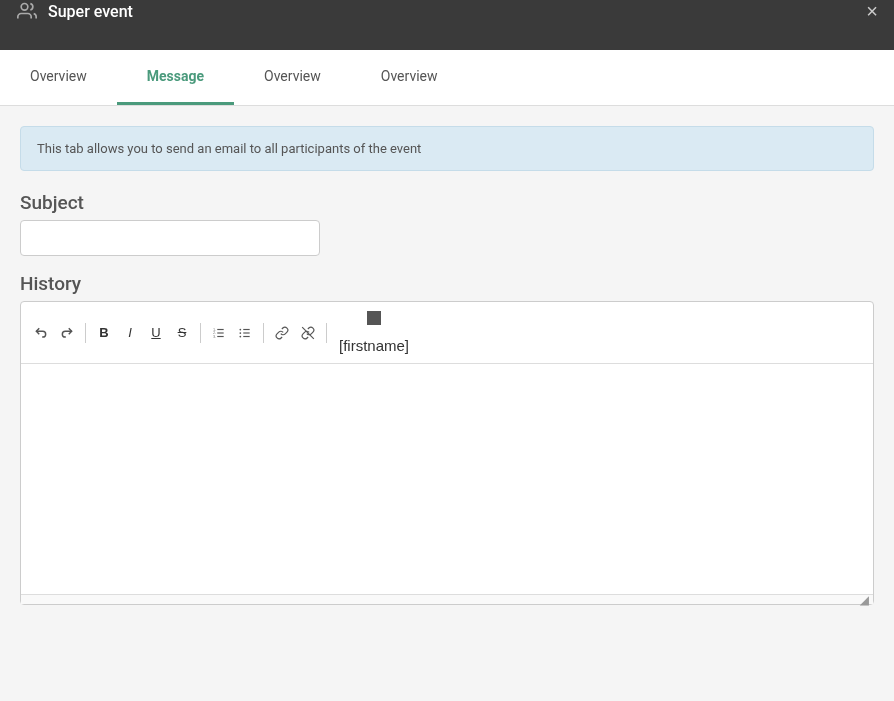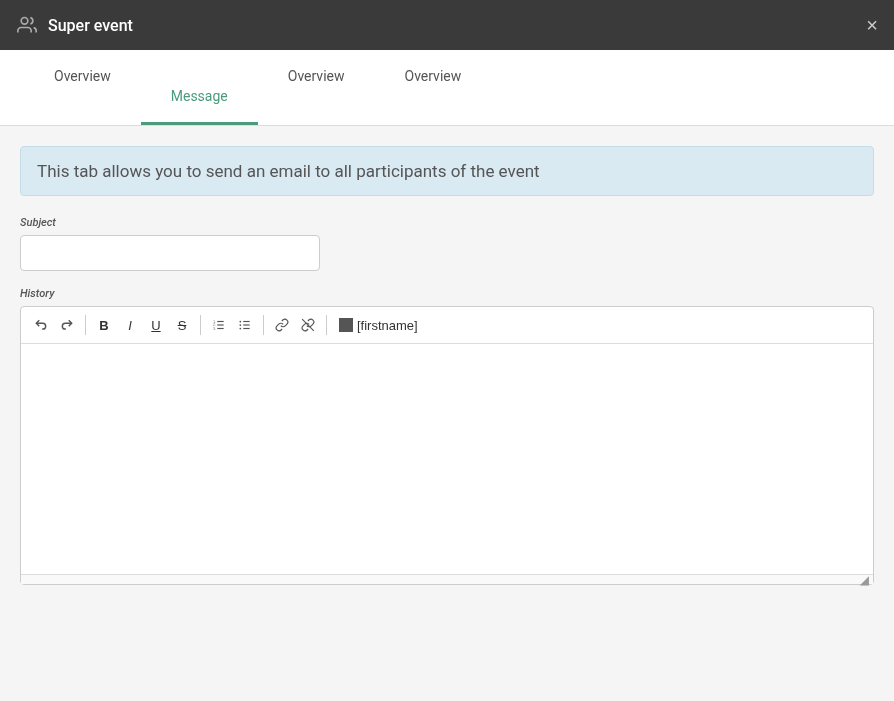--- a/index.html
+++ b/index.html
@@ -9,21 +9,21 @@
       width: 894px;
       height: 701px;
       overflow: hidden;
     }
 
     
     .header {
       background: #3a3a3a;
       color: #fff;
       display: flex;
-      align-items: center;
+      align-items: flex-start;
       justify-content: space-between;
       padding: 0 16px;
       height: 50px;
     }
     .header-left {
       display: flex;
       align-items: center;
       gap: 10px;
     }
     .header-icon {
@@ -48,67 +48,64 @@
       border: none;
       color: #ccc;
       font-size: 20px;
     }
 
     
     .tabs {
       background: #fff;
       display: flex;
       border-bottom: 1px solid #ddd;
-      padding-left: 24px;
     }
     .tab {
       padding: 18px 30px;
       font-size: 14px;
       color: #555;
       cursor: pointer;
       border-bottom: 3px solid transparent;
       font-weight: 400;
     }
     .tab.active {
       color: #4a9a7c;
       border-bottom: 3px solid #4a9a7c;
-      font-weight: 400;
-      margin-top: 20px;
+      font-weight: 700;
     }
 
     
     .main-content {
       background: #f5f5f5;
       padding: 20px;
       height: calc(701px - 50px - 55px);
       overflow-y: auto;
     }
 
     
     .info-banner {
       background: #daeaf3;
       border: 1px solid #c5dce9;
       border-radius: 4px;
       padding: 14px 16px;
-      font-size: 17px;
+      font-size: 13px;
       color: #555;
       margin-bottom: 20px;
     }
 
     
     .form-group {
       margin-bottom: 16px;
     }
     .form-label {
       display: block;
-      font-size: 11px;
+      font-size: 19px;
       color: #555;
       margin-bottom: 6px;
       font-weight: 500;
-      font-style: italic;
     }
     .form-input {
       width: 300px;
       height: 36px;
       border: 1px solid #ccc;
       border-radius: 4px;
       padding: 6px 10px;
       font-size: 13px;
       background: #fff;
       outline: none;
@@ -148,28 +145,29 @@
     .toolbar-btn.strikethrough { text-decoration: line-through; }
     .toolbar-separator {
       width: 1px;
       height: 20px;
       background: #ccc;
       margin: 0 4px;
     }
     .toolbar-tag-btn {
       display: flex;
       align-items: center;
-      gap: 4px;
+      gap: 12px;
       background: none;
       border: none;
       cursor: pointer;
       padding: 3px 6px;
       border-radius: 3px;
-      font-size: 13px;
+      font-size: 15px;
       color: #333;
+      flex-direction: column;
     }
 
     .editor-area {
       min-height: 230px;
       padding: 10px;
       font-size: 13px;
       outline: none;
       background: #fff;
     }
 

